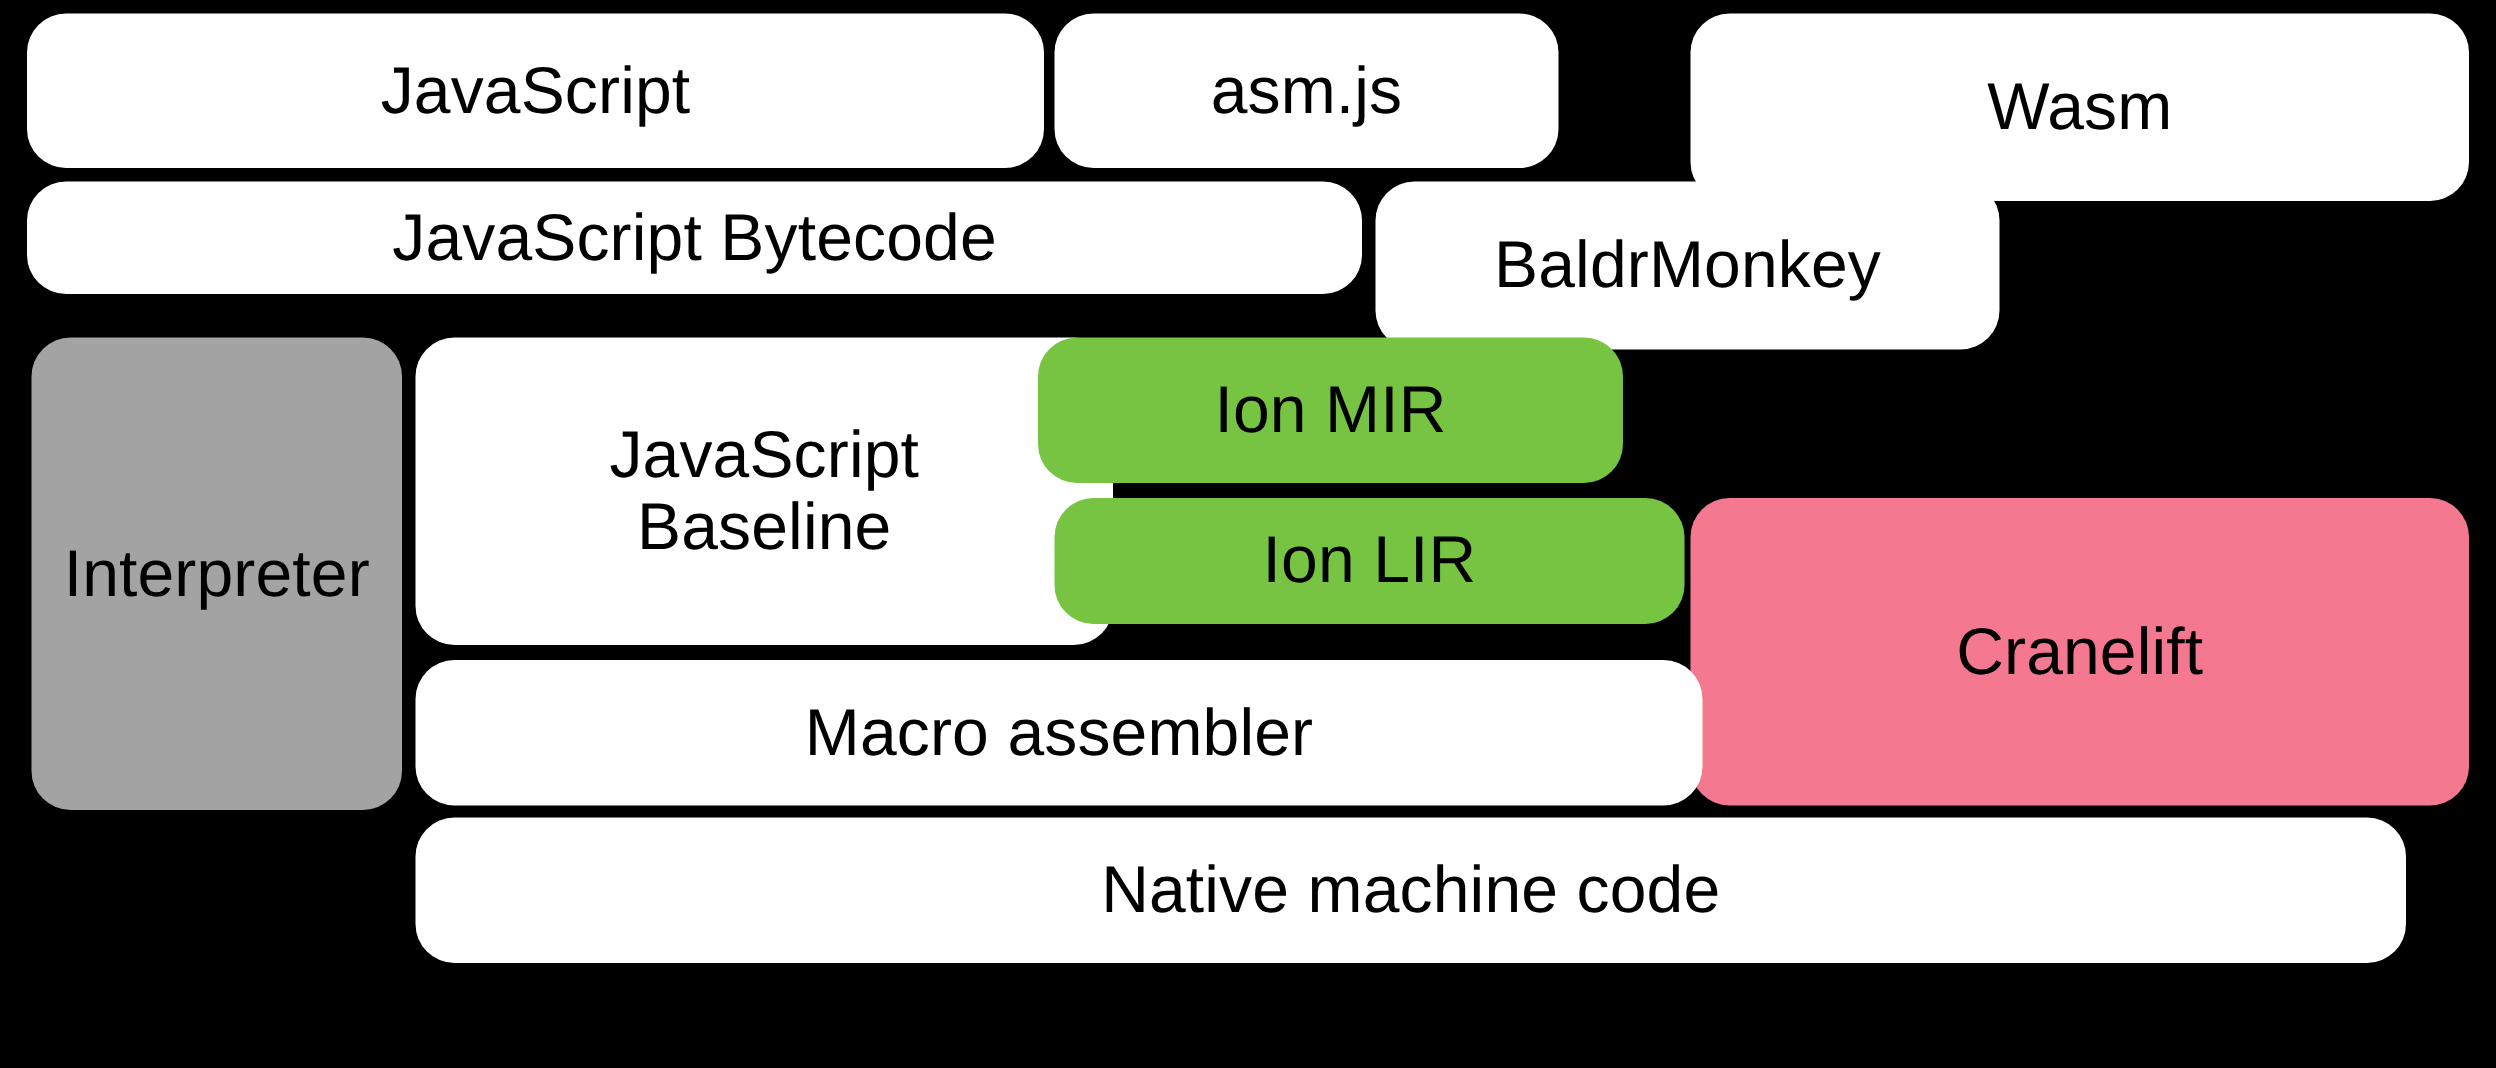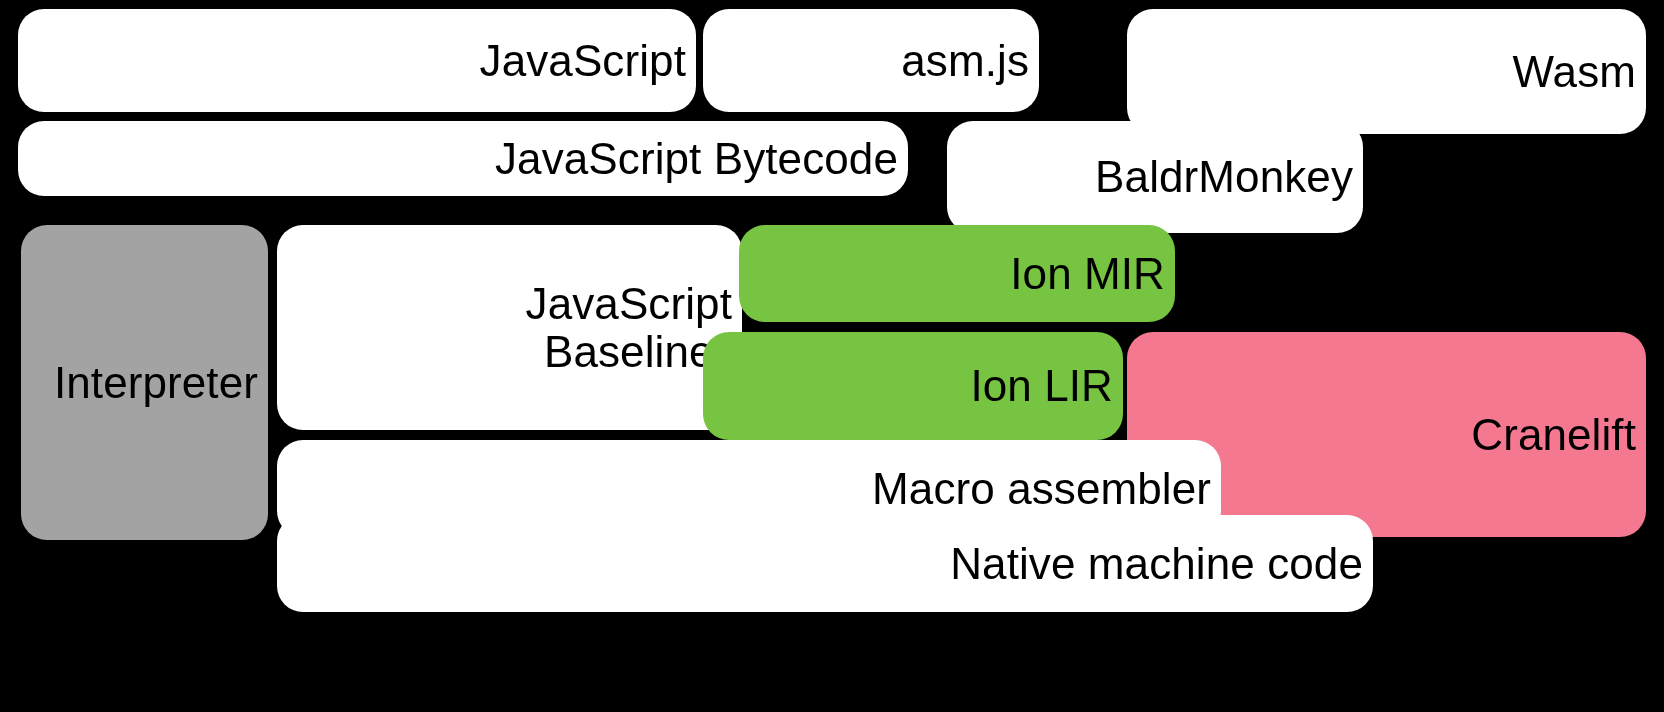--- a/index.html
+++ b/index.html
@@ -14,21 +14,21 @@
     background: #000000;
     font-family: "Liberation Sans", sans-serif;
     overflow: hidden;
   }
   .node {
     position: absolute;
     box-sizing: border-box;
     border-radius: 26px;
     display: flex;
     align-items: center;
-    justify-content: flex-end;
+    justify-content: center;
     text-align: center;
     color: #000000;
     font-size: 44px;
     line-height: 1.08;
     font-weight: 400;
     letter-spacing: 0.1px;
     white-space: pre-line;
     padding: 8px 10px;
   }
   .fill-white { background: #ffffff; }
@@ -50,46 +50,46 @@
   </div>
 
   <div class="node fill-white" style="left:1127px; top:9px; width:519px; height:125px;">
     <span>Wasm</span>
   </div>
 
   <div class="node fill-white" style="left:18px; top:121px; width:890px; height:75px;">
     <span>JavaScript Bytecode</span>
   </div>
 
-  <div class="node fill-white" style="left:917px; top:121px; width:416px; height:112px;margin-left:30px;">
+  <div class="node fill-white" style="left:917px; top:121px; width:416px; height:112px;">
     <span>BaldrMonkey</span>
   </div>
 
   <div class="node fill-grey" style="left:21px; top:225px; width:247px; height:315px;">
     <span>Interpreter</span>
   </div>
 
   <div class="node fill-white" style="left:277px; top:225px; width:465px; height:205px;">
     <span>JavaScript
 Baseline</span>
   </div>
 
-  <div class="node fill-green" style="left:739px; top:225px; width:436px; height:97px;">
+  <div class="node fill-green" style="left:692px; top:225px; width:390px; height:97px;">
     <span>Ion MIR</span>
   </div>
 
-  <div class="node fill-green" style="left:703px; top:332px; width:420px; height:108px;">
+  <div class="node fill-green" style="left:703px; top:332px; width:420px; height:84px;">
     <span>Ion LIR</span>
   </div>
 
   <div class="node fill-red" style="left:1127px; top:332px; width:519px; height:205px;">
     <span>Cranelift</span>
   </div>
 
-  <div class="node fill-white" style="left:277px; top:440px; width:944px; height:97px;">
+  <div class="node fill-white" style="left:277px; top:440px; width:858px; height:97px;">
     <span>Macro assembler</span>
   </div>
 
-  <div class="node fill-white" style="left:277px; top:515px; width:1096px; height:97px;">
+  <div class="node fill-white" style="left:277px; top:545px; width:1327px; height:97px;">
     <span>Native machine code</span>
   </div>
 
 </div>
 
 </body></html>

